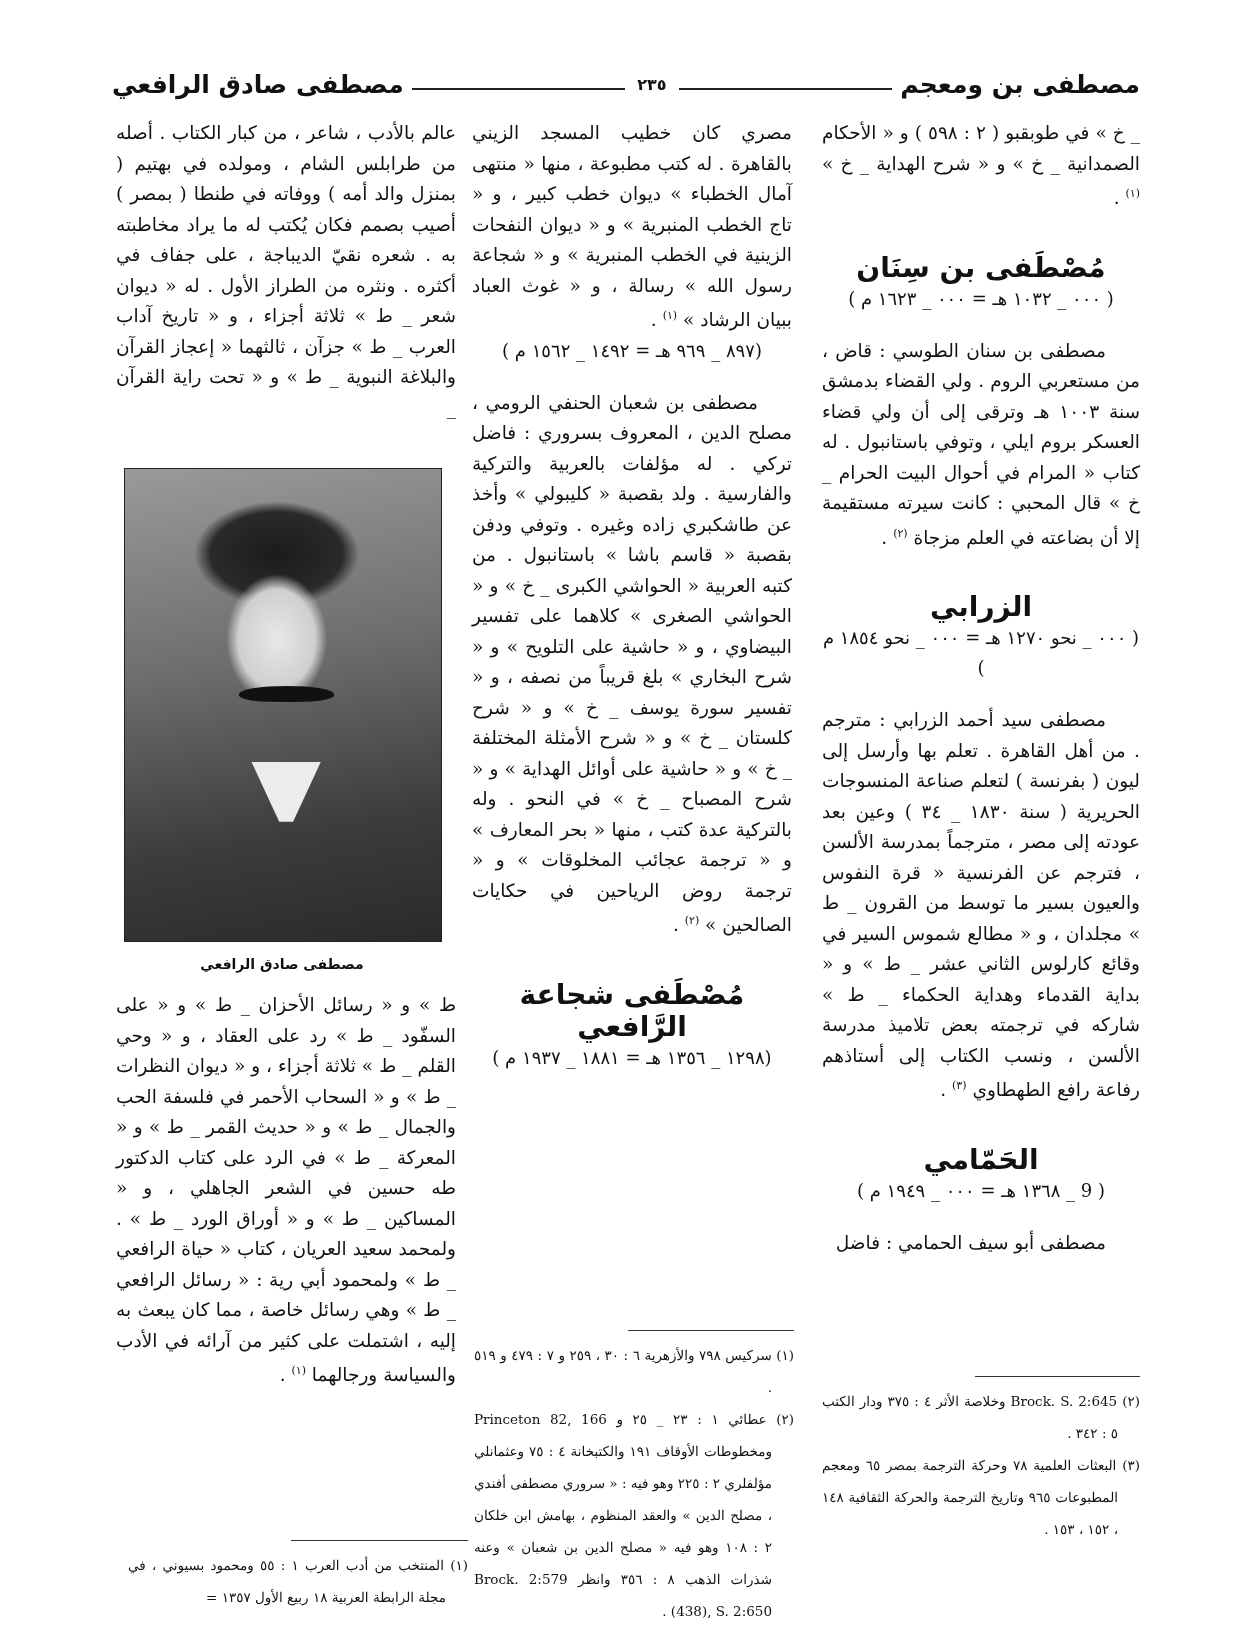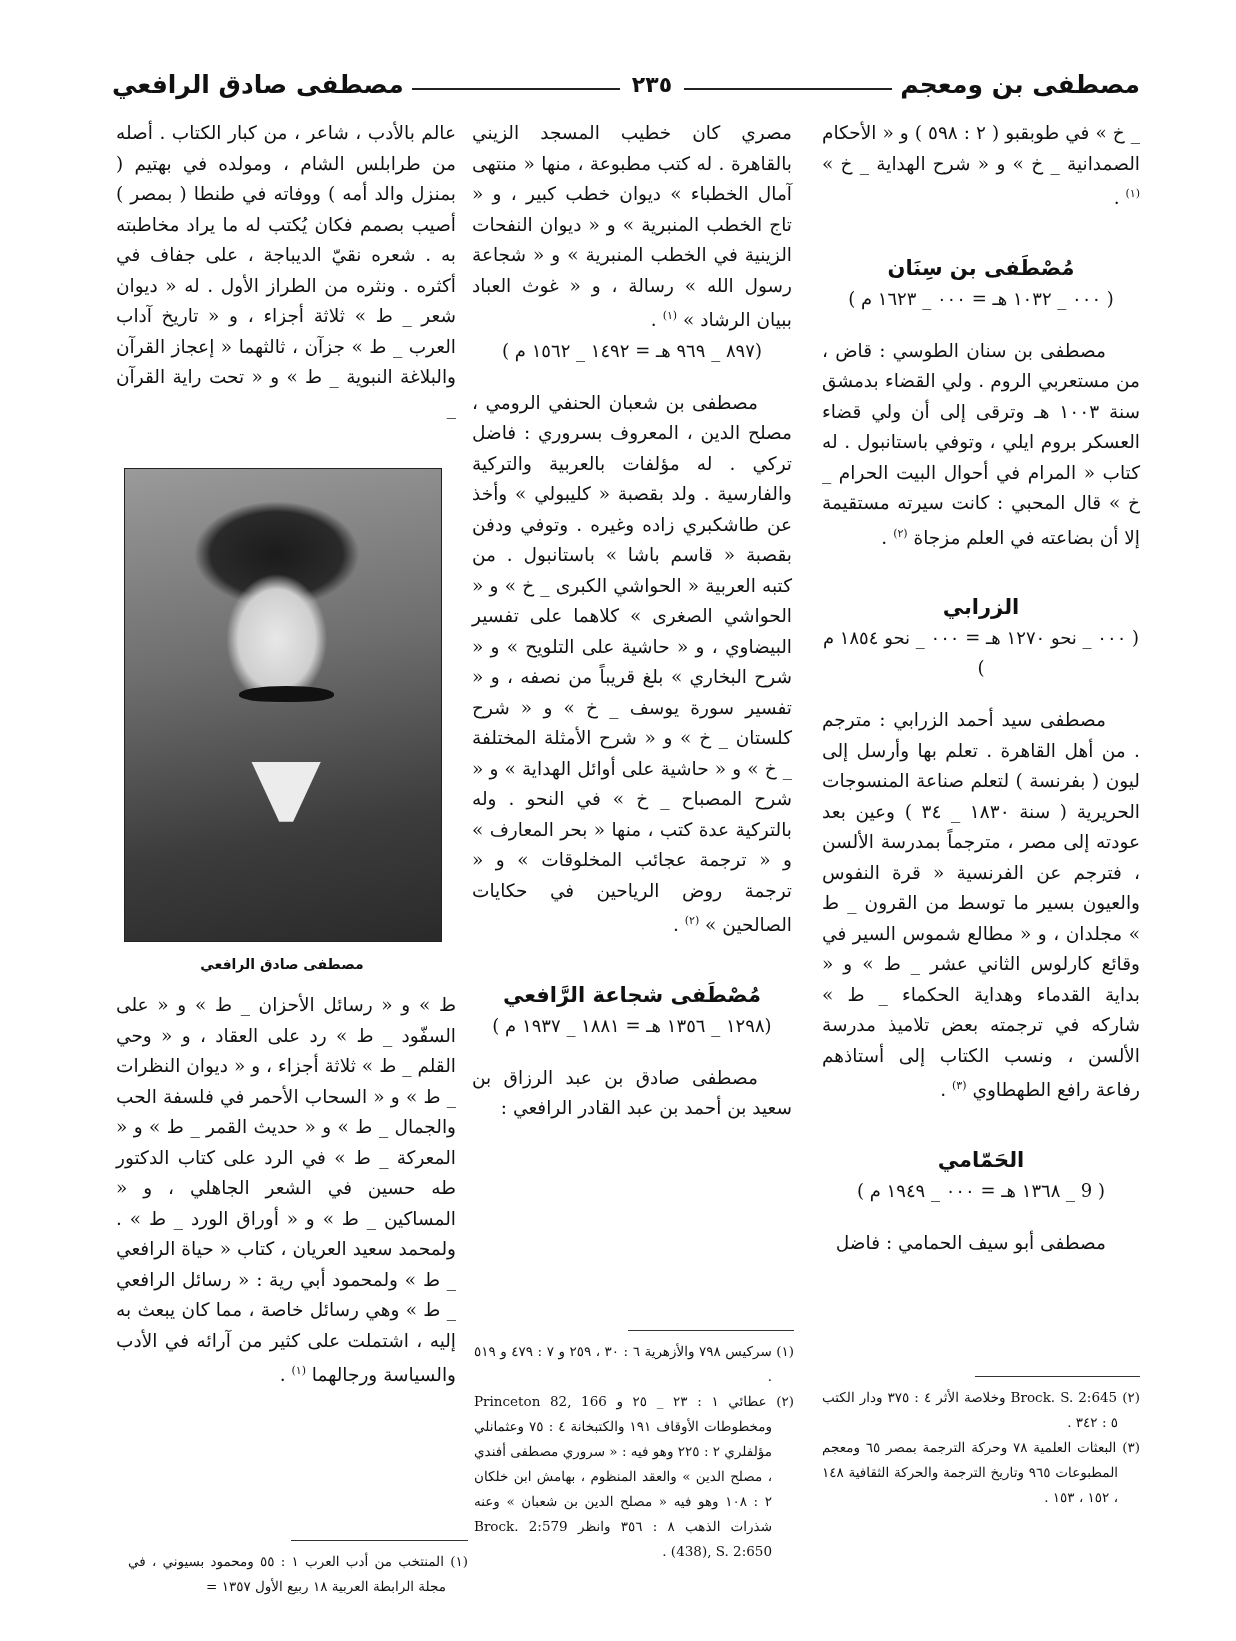--- a/index.html
+++ b/index.html
@@ -7,41 +7,41 @@
     width: 1236px; height: 1641px; position: relative; overflow: hidden;
     font-family: "DejaVu Serif", "Liberation Serif", serif;
     color: #111;
   }
   .header {
     position: absolute; top: 62px; left: 112px; width: 1028px; height: 44px;
     direction: rtl; display: flex; align-items: center;
   }
   .header .hname { font-family: "DejaVu Sans", sans-serif; font-weight: bold; font-size: 25px; white-space: nowrap; }
   .header .hline { flex: 1; border-bottom: 2px solid #222; height: 0; margin: 10px 8px 0 8px; }
-  .header .pnum { font-family: "DejaVu Sans", sans-serif; font-size: 22px; font-weight: bold; padding: 0 4px; }
+  .header .pnum { font-family: "DejaVu Sans", sans-serif; font-size: 16px; font-weight: bold; padding: 0 4px; }
 
   .col {
     position: absolute; top: 118px; direction: rtl; text-align: justify;
     font-size: 18.5px; line-height: 30.5px;
   }
   .col-r { left: 822px; width: 318px; }
   .col-m { left: 472px; width: 320px; }
   .col-l { left: 116px; width: 340px; }
 
   .para { margin: 0; text-align-last: right; }
   .indent { text-indent: 34px; }
   .entry-title {
     text-align: center; font-family: "DejaVu Sans", sans-serif; font-weight: bold;
-    font-size: 21px; margin-top: 38px; line-height: 32px;
+    font-size: 28px; margin-top: 38px; line-height: 32px;
   }
   .entry-dates { text-align: center; font-size: 18px; line-height: 30px; margin-bottom: 22px; }
   .sup { font-size: 11px; vertical-align: super; }
 
   .footnotes {
-    position: absolute; direction: rtl; font-size: 13.5px; line-height: 25px; text-align: justify;
+    position: absolute; direction: rtl; font-size: 13.5px; line-height: 32px; text-align: justify;
   }
   .fn-rule { border-top: 1.5px solid #333; width: 52%; margin-bottom: 8px; margin-left: auto; }
   .fn { padding-right: 22px; text-indent: -22px; margin: 0; }
 
   .fn-r { left: 822px; width: 318px; top: 1376px; }
   .fn-m { left: 474px; width: 320px; top: 1330px; }
   .fn-l { left: 128px; width: 340px; top: 1540px; }
 
   .photo {
     position: absolute; left: 124px; top: 468px; width: 316px; height: 472px;
@@ -107,21 +107,20 @@
   <p class="para"><span>مصري كان خطيب المسجد الزيني بالقاهرة . له كتب مطبوعة ، منها « منتهى آمال الخطباء » ديوان خطب كبير ، و « تاج الخطب المنبرية » و « ديوان النفحات الزينية في الخطب المنبرية » و « شجاعة رسول الله » رسالة ، و « غوث العباد ببيان الرشاد » </span><span class="sup">(١)</span> .</p>
 
   <div>
     <div class="entry-dates">(٨٩٧ _ ٩٦٩ هـ = ١٤٩٢ _ ١٥٦٢ م )</div>
     <p class="para indent"><span>مصطفى بن شعبان الحنفي الرومي ، مصلح الدين ، المعروف بسروري : فاضل تركي . له مؤلفات بالعربية والتركية والفارسية . ولد بقصبة « كليبولي » وأخذ عن طاشكبري زاده وغيره . وتوفي ودفن بقصبة « قاسم باشا » باستانبول . من كتبه العربية « الحواشي الكبرى _ خ » و « الحواشي الصغرى » كلاهما على تفسير البيضاوي ، و « حاشية على التلويح » و « شرح البخاري » بلغ قريباً من نصفه ، و « تفسير سورة يوسف _ خ » و « شرح كلستان _ خ » و « شرح الأمثلة المختلفة _ خ » و « حاشية على أوائل الهداية » و « شرح المصباح _ خ » في النحو . وله بالتركية عدة كتب ، منها « بحر المعارف » و « ترجمة عجائب المخلوقات » و « ترجمة روض الرياحين في حكايات الصالحين » </span><span class="sup">(٢)</span> .</p>
   </div>
 
   <div>
     <div class="entry-title">مُصْطَفى شجاعة الرَّافعي</div>
     <div class="entry-dates">(١٢٩٨ _ ١٣٥٦ هـ = ١٨٨١ _ ١٩٣٧ م )</div>
-    <p class="para indent">مصطفى صادق بن عبد الرزاق بن سعيد بن أحمد بن عبد القادر الرافعي :</p>
   </div>
 </div>
 
 <div class="footnotes fn-m">
   <div class="fn-rule"></div>
   <p class="fn">(١) سركيس ٧٩٨ والأزهرية ٦ : ٣٠ ، ٢٥٩ و ٧ : ٤٧٩ و ٥١٩ .</p>
   <p class="fn">(٢) عطائي ١ : ٢٣ _ ٢٥ و Princeton 82, 166 ومخطوطات الأوقاف ١٩١ والكتبخانة ٤ : ٧٥ وعثمانلي مؤلفلري ٢ : ٢٢٥ وهو فيه : « سروري مصطفى أفندي ، مصلح الدين » والعقد المنظوم ، بهامش ابن خلكان ٢ : ١٠٨ وهو فيه « مصلح الدين بن شعبان » وعنه شذرات الذهب ٨ : ٣٥٦ وانظر Brock. 2:579 (438), S. 2:650 .</p>
 </div>
 
 <div class="col col-l">

